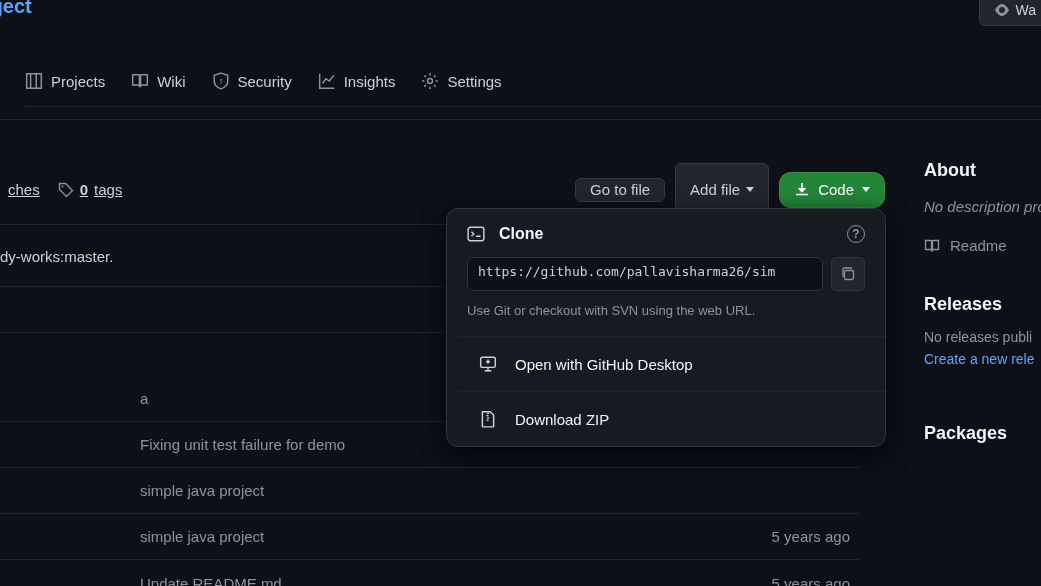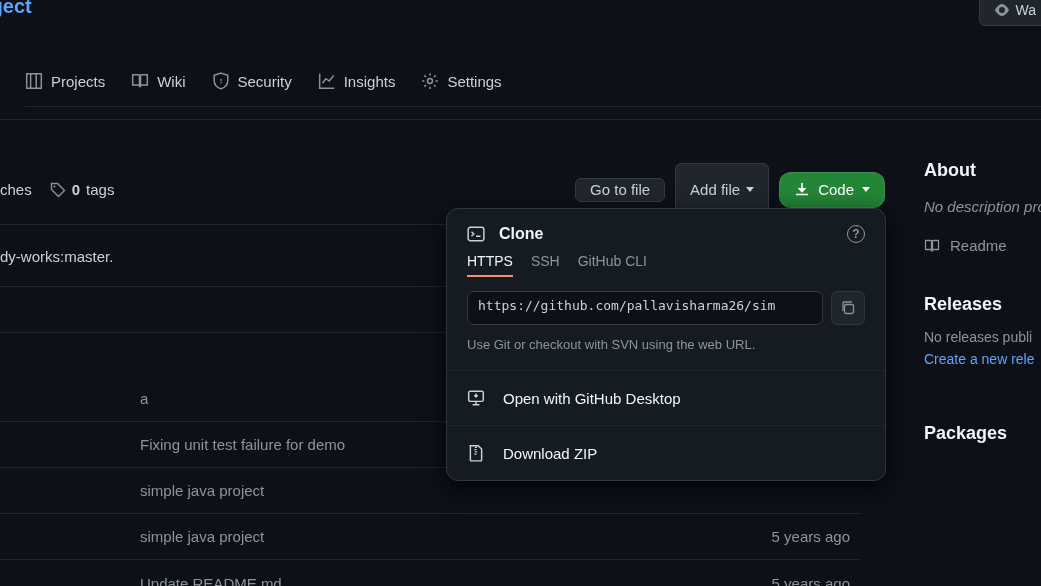--- a/index.html
+++ b/index.html
@@ -74,21 +74,22 @@
     left: 0;
     width: 885px;
     display: flex;
     justify-content: space-between;
     align-items: center;
   }
   .toolbar-left {
     display: flex;
     align-items: center;
     gap: 18px;
-    padding-left: 0;
+    padding-left: 8px;
+    text-decoration: underline;
   }
   .branch-text { color: #c9d1d9; font-size: 15px; }
   .tags-wrap {
     display: flex; align-items: center; gap: 6px;
     color: #c9d1d9; font-size: 15px;
   }
   .tags-wrap b { font-weight: 600; }
   .toolbar-right {
     display: flex;
     gap: 10px;
@@ -234,20 +235,21 @@
     color: #8b949e; font-size: 13px; padding: 4px 20px 18px 20px;
   }
   .dd-item {
     display: flex; align-items: center; gap: 18px;
     padding: 18px 20px;
     border-top: 1px solid #21262d;
     color: #f0f6fc;
     font-size: 15px;
     font-weight: 500;
     cursor: pointer;
+    margin-left: 12px;
   }
   .dd-item svg { flex-shrink: 0; }
   .caret-down {
     display: inline-block;
     width: 0; height: 0;
     border-left: 4px solid transparent;
     border-right: 4px solid transparent;
     border-top: 5px solid currentColor;
   }
   .help-circle {
@@ -388,25 +390,20 @@
 
 <div class="dropdown">
   <div class="dd-header">
     <svg width="18" height="18" viewBox="0 0 16 16">
         <rect x="1" y="2" width="14" height="12" rx="2" fill="none" stroke="#c9d1d9" stroke-width="1.3"></rect>
         <path d="M4 6l2 2-2 2M8 10h4" stroke="#c9d1d9" stroke-width="1.3" fill="none"></path>
       </svg>
     <span class="title">Clone</span>
     <span class="help-circle">?</span>
   </div>
-  <div class="dd-tabs">
-    <span class="dd-tab active">HTTPS</span>
-    <span class="dd-tab">SSH</span>
-    <span class="dd-tab">GitHub CLI</span>
-  </div>
   <div class="dd-url-row">
     <div class="dd-url-input">https://github.com/pallavisharma26/sim</div>
     <div class="copy-btn">
       <svg width="16" height="16" viewBox="0 0 16 16">
           <rect x="4.5" y="4.5" width="9" height="9" rx="1.5" fill="none" stroke="#8b949e" stroke-width="1.3"></rect>
           <path d="M3 11V3a1 1 0 011-1h8" fill="none" stroke="#8b949e" stroke-width="1.3"></path>
         </svg>
     </div>
   </div>
   <div class="dd-hint">Use Git or checkout with SVN using the web URL.</div>

